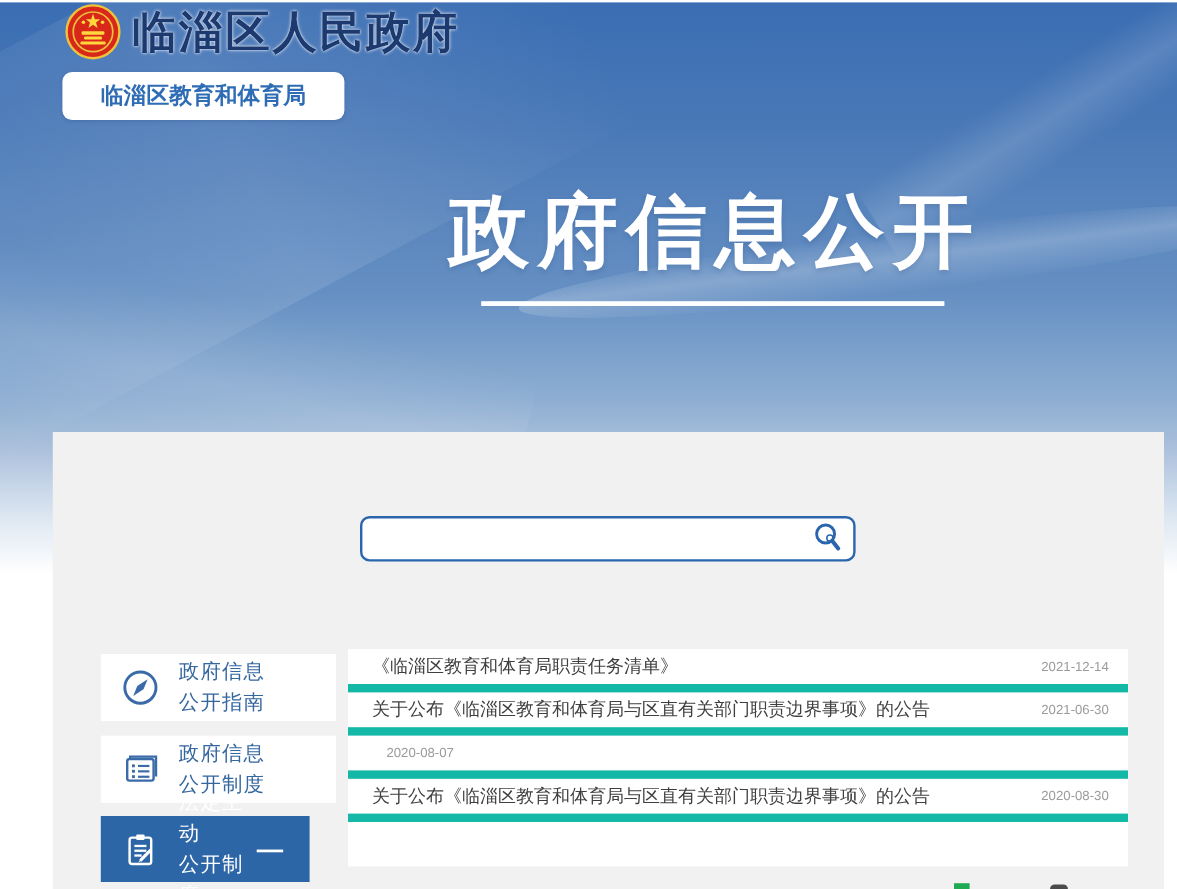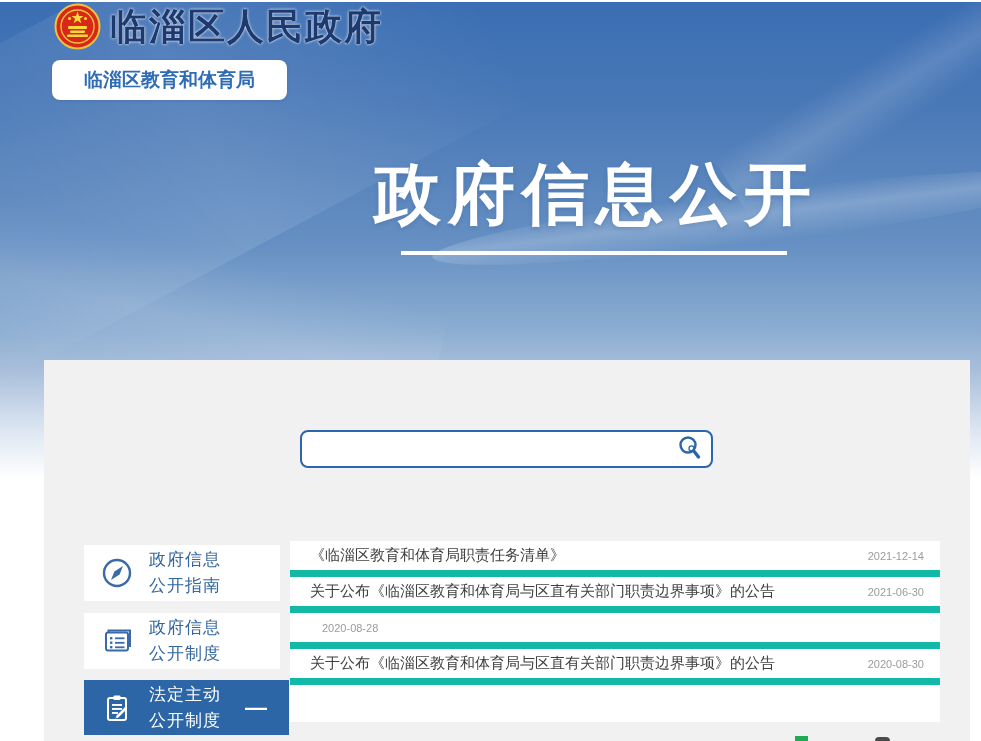--- a/index.html
+++ b/index.html
@@ -57,21 +57,21 @@
   .search-btn { width:42px; height:100%; display:flex; align-items:center; justify-content:center;
     background:transparent; border:none; cursor:pointer; }
 
   
   .side-item {
     position:absolute; left:84px; width:196px; height:56px; background:#ffffff;
     display:flex; align-items:center; cursor:pointer;
   }
   .side-item .icon-box { width:34px; height:34px; margin-left:16px; flex:0 0 auto; }
   .side-item .labels { margin-left:15px; font-size:17px; color:#35679f; line-height:26px; letter-spacing:1px; }
-  .side-item.active { background:#2c66a7; width:205px; }
+  .side-item.active { background:#2c66a7; width:174px; }
   .side-item.active .labels { color:#ffffff; }
   .side-item .collapse { margin-left:auto; margin-right:22px; color:#ffffff; font-size:22px; font-weight:bold; line-height:20px; }
 
   
   .list-panel { position:absolute; left:290px; top:541px; width:650px; height:181px; background:#ffffff; }
   .list-row {
     height:36px; display:flex; align-items:center; padding:0 16px 0 20px;
     border-bottom:7px solid #14b8a6; cursor:pointer;
   }
   .list-row .title { flex:1; font-size:15px; color:#3f3f3f; white-space:nowrap; overflow:hidden; }
@@ -183,21 +183,21 @@
   <div class="list-panel">
     <div class="list-row">
       <span class="title">《临淄区教育和体育局职责任务清单》</span>
       <span class="date">2021-12-14</span>
     </div>
     <div class="list-row">
       <span class="title">关于公布《临淄区教育和体育局与区直有关部门职责边界事项》的公告</span>
       <span class="date">2021-06-30</span>
     </div>
     <div class="list-row">
-      <span class="date">2020-08-28</span>
+      <span class="date">2020-08-07</span>
     </div>
     <div class="list-row">
       <span class="title">关于公布《临淄区教育和体育局与区直有关部门职责边界事项》的公告</span>
       <span class="date">2020-08-30</span>
     </div>
   </div>
 
   <div class="frag-green"></div>
   <div class="frag-dark"></div>
 

